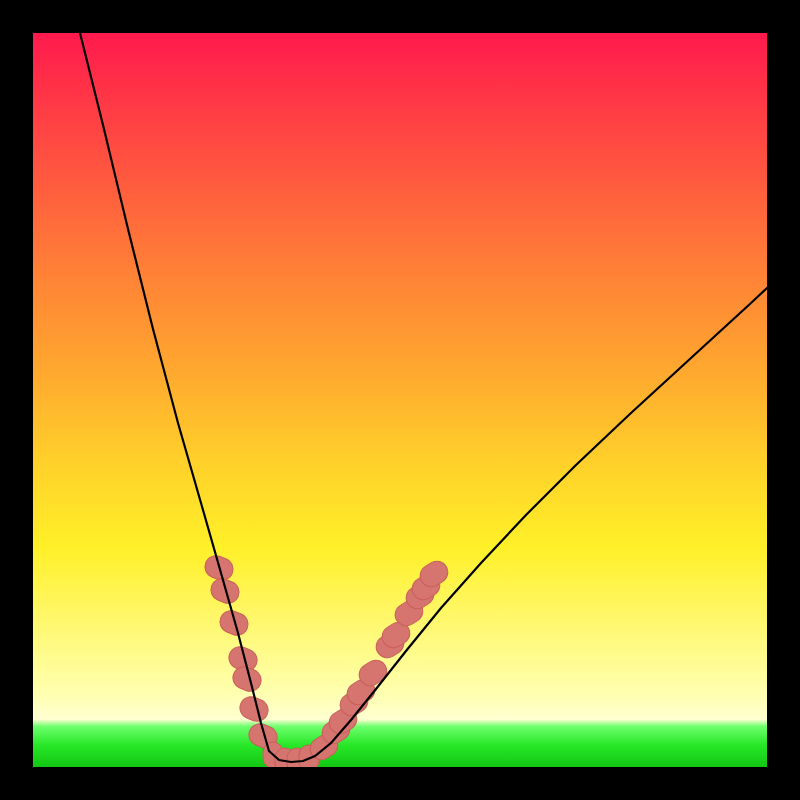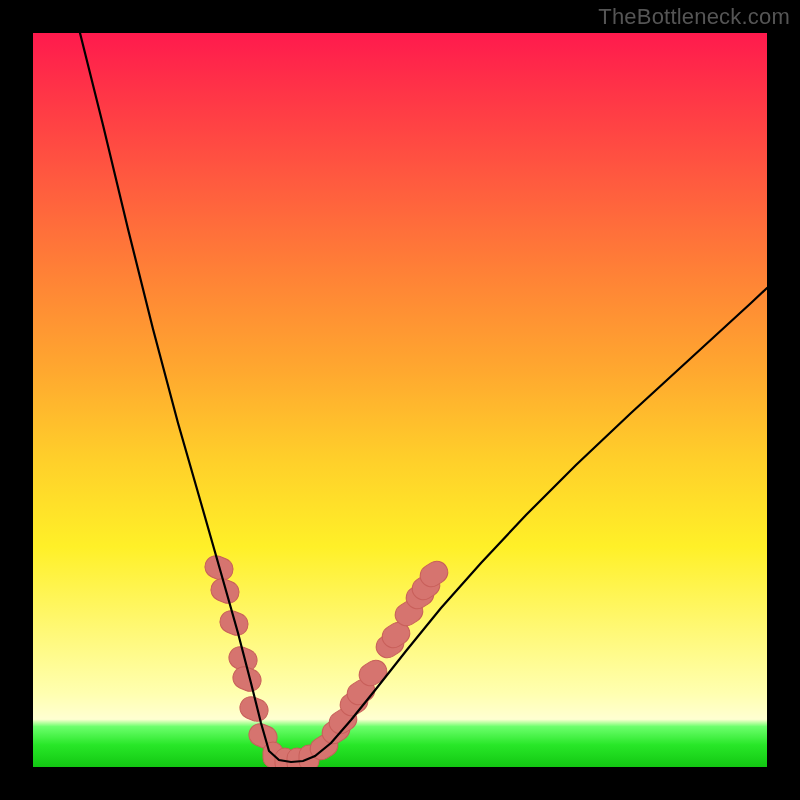--- a/index.html
+++ b/index.html
@@ -58,21 +58,20 @@
   svg.curve {
     position: absolute;
     inset: 0;
   }
 </style>
 </head>
 <body>
 
 <div class="frame">
 
-  <div class="watermark">TheBottleneck.com</div>
 
   <div class="plot-area">
     <div class="gradient-bg"></div>
 
     <svg class="curve" viewBox="0 0 734 734" preserveAspectRatio="none">
       <g id="marker-group">
           <rect x="175.0" y="520.7" width="22.0" height="28.6" rx="11.0" ry="11.0" fill="#d6746f" stroke="#c85f5a" stroke-width="1" transform="rotate(-68 186 535)"></rect>
           <rect x="181.0" y="543.7" width="22.0" height="28.6" rx="11.0" ry="11.0" fill="#d6746f" stroke="#c85f5a" stroke-width="1" transform="rotate(-68 192 558)"></rect>
           <rect x="190.0" y="575.7" width="22.0" height="28.6" rx="11.0" ry="11.0" fill="#d6746f" stroke="#c85f5a" stroke-width="1" transform="rotate(-68 201 590)"></rect>
           <rect x="199.0" y="611.7" width="22.0" height="28.6" rx="11.0" ry="11.0" fill="#d6746f" stroke="#c85f5a" stroke-width="1" transform="rotate(-68 210 626)"></rect>

